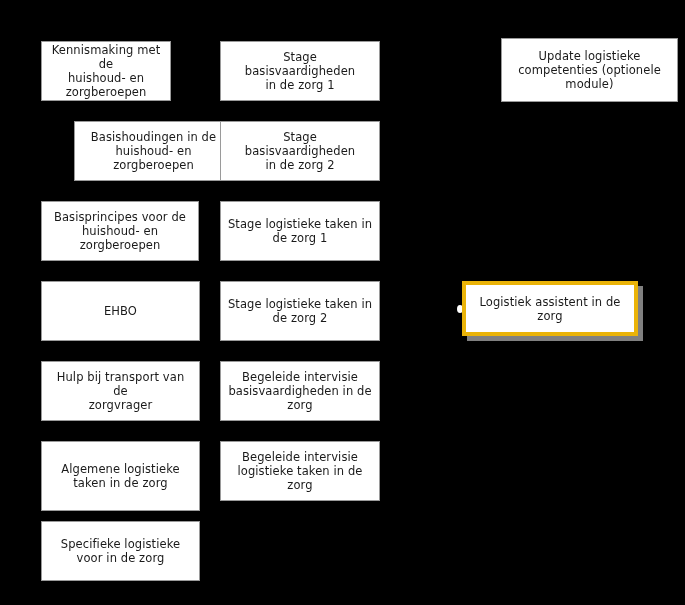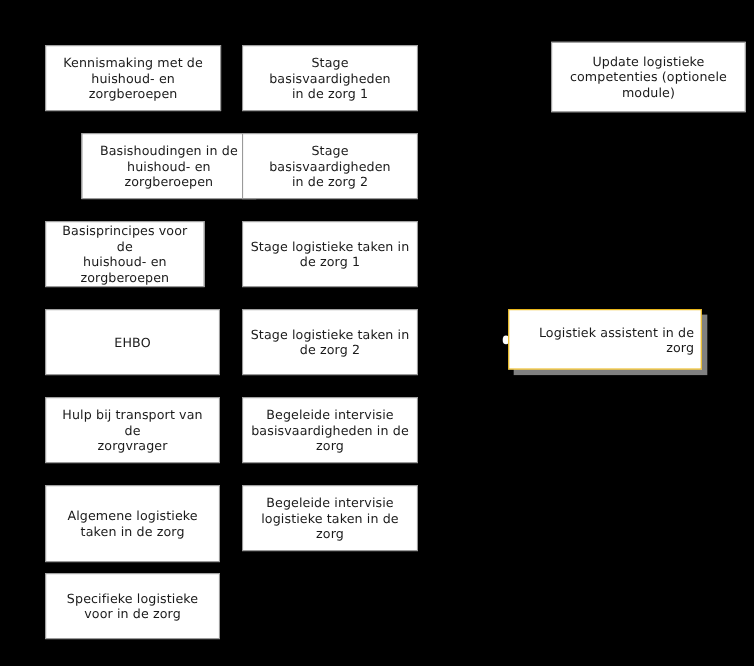--- a/index.html
+++ b/index.html
@@ -43,51 +43,50 @@
 
   .node-label {
     display: block;
     width: 100%;
     white-space: pre-line;
   }
 
   
   .node-outcome {
     box-shadow: 5px 5px 0 0 #808080;
-    border: 1px solid #eab308;
-    text-align: right;
+    border: 4px solid #eab308;
   }
 
   
   .connector-dot {
     position: absolute;
     width: 6px;
     height: 8px;
     background: #ffffff;
     border-radius: 50%;
   }
 </style>
 </head>
 <body>
 
 <div id="diagram-canvas">
 
-  <div class="node" style="left:41px; top:41px; width:160px; height:60px;">
+  <div class="node" style="left:41px; top:41px; width:130px; height:60px;">
     <span class="node-label">Kennismaking met de
 huishoud- en
 zorgberoepen</span>
   </div>
 
   <div class="node" style="left:41px; top:121px; width:159px; height:60px;margin-left:33px;">
     <span class="node-label">Basishoudingen in de
 huishoud- en
 zorgberoepen</span>
   </div>
 
-  <div class="node" style="left:41px; top:201px; width:145px; height:60px;justify-content:center;">
+  <div class="node" style="left:41px; top:201px; width:158px; height:60px;justify-content:center;">
     <span class="node-label">Basisprincipes voor de
 huishoud- en
 zorgberoepen</span>
   </div>
 
   <div class="node" style="left:41px; top:281px; width:159px; height:60px;">
     <span class="node-label">EHBO</span>
   </div>
 
   <div class="node" style="left:41px; top:361px; width:159px; height:60px;">

